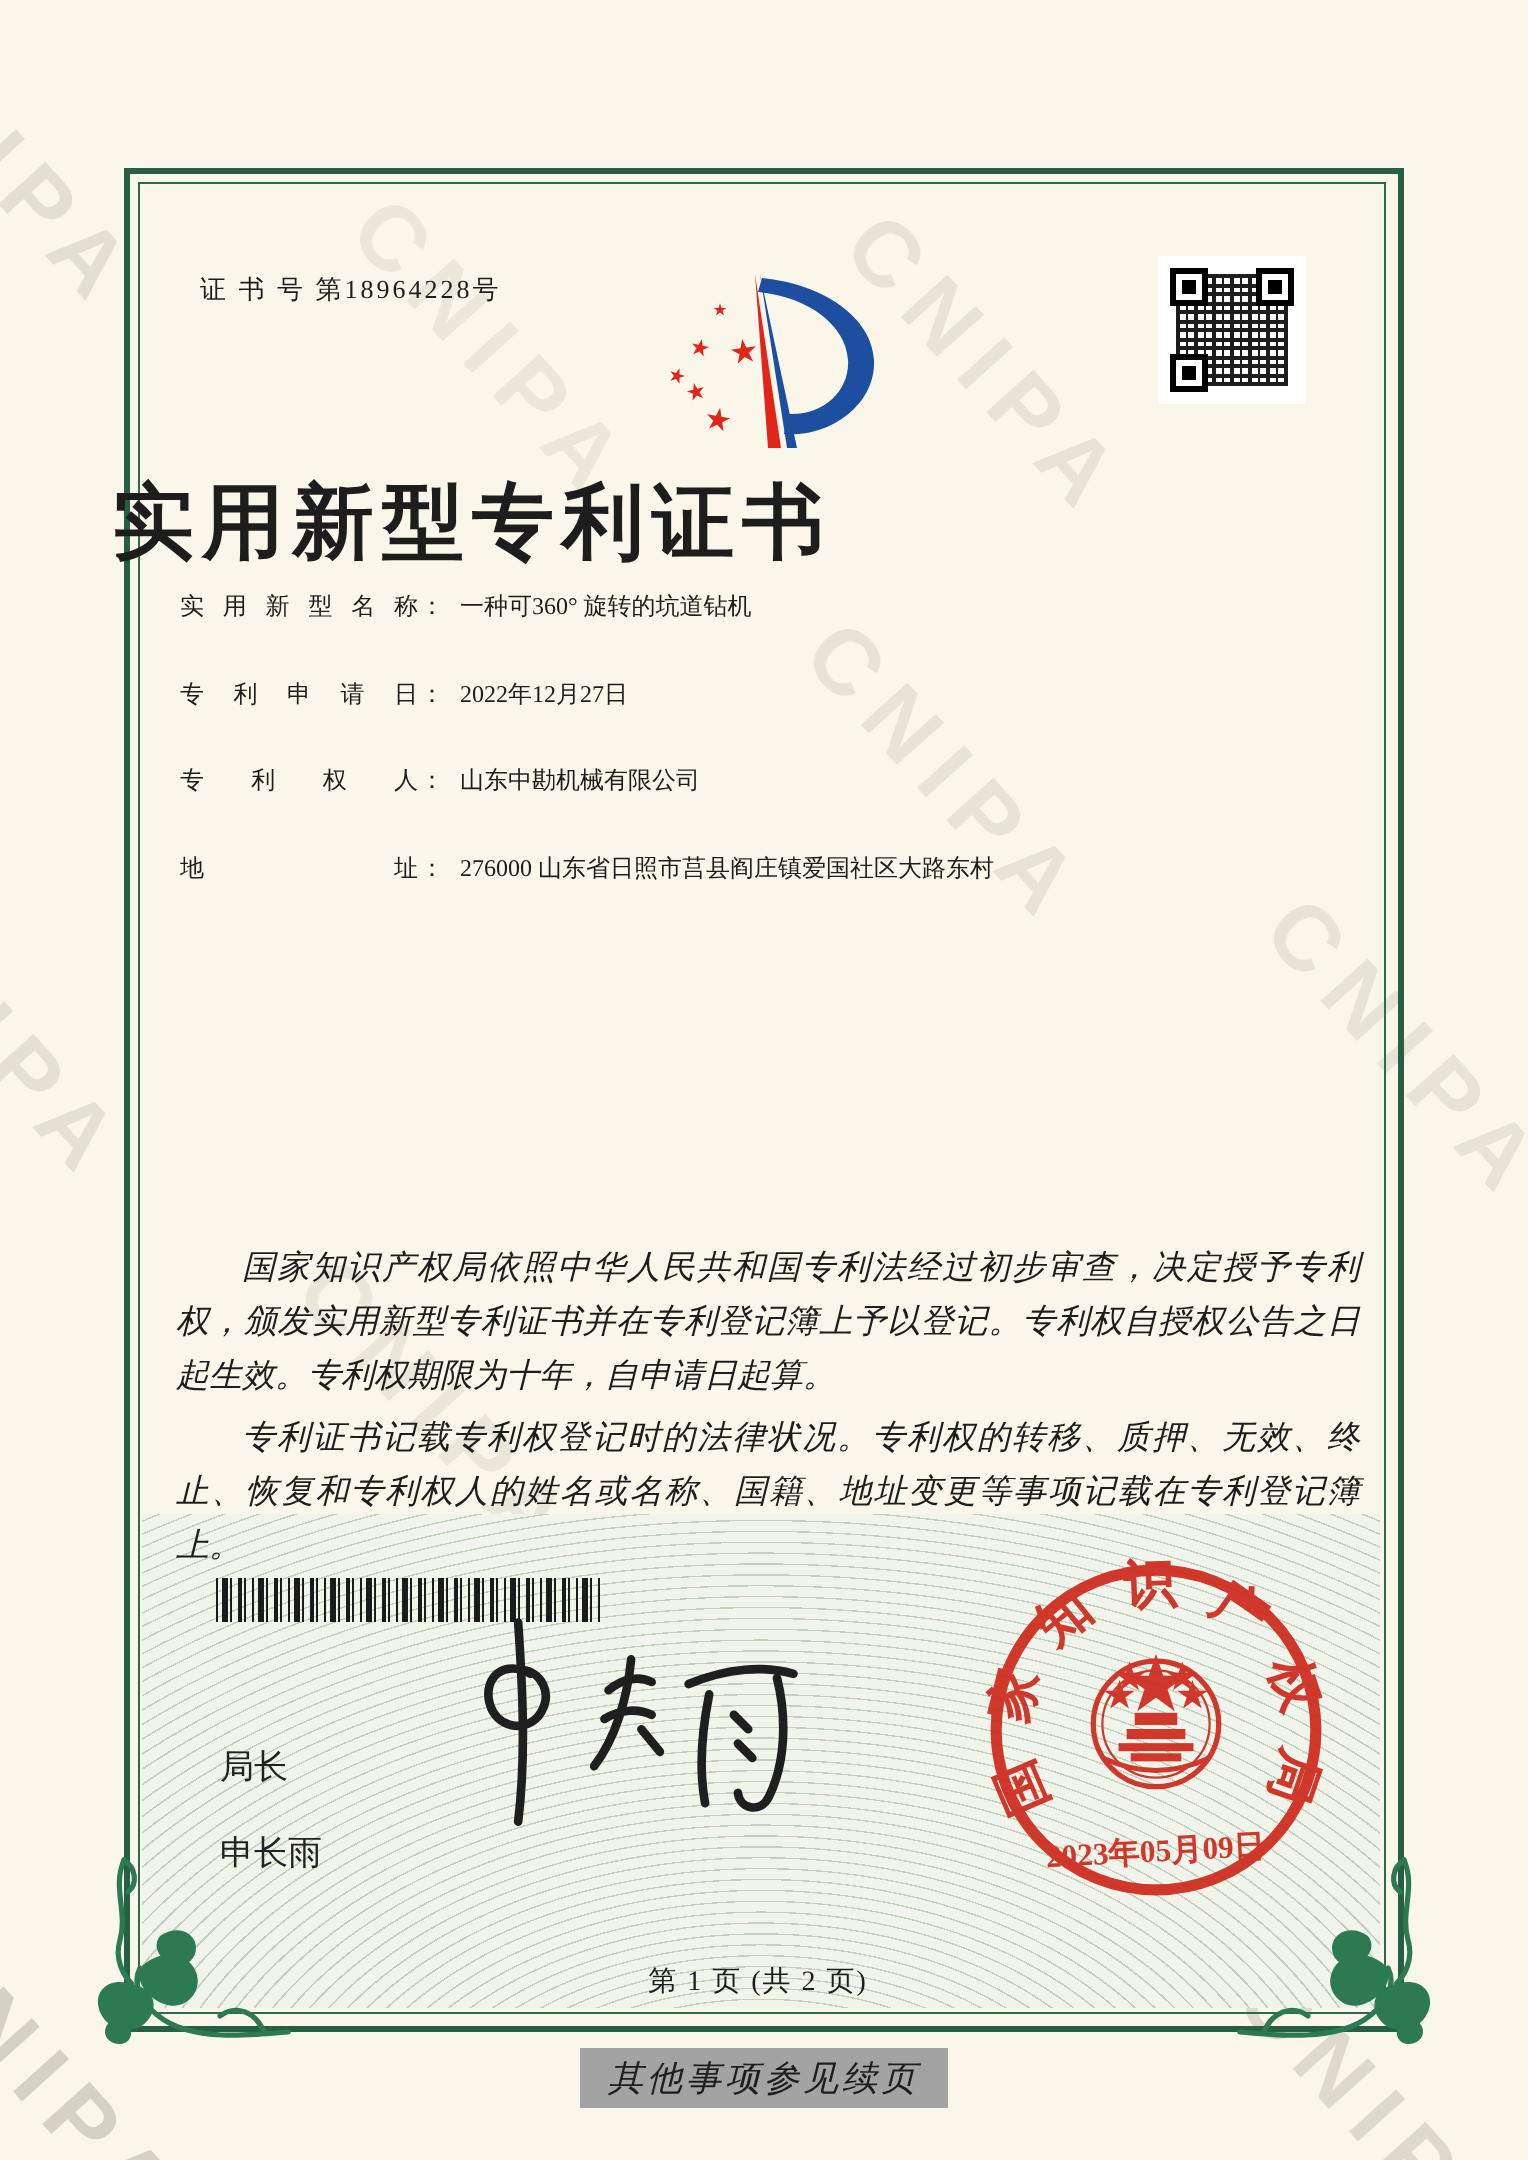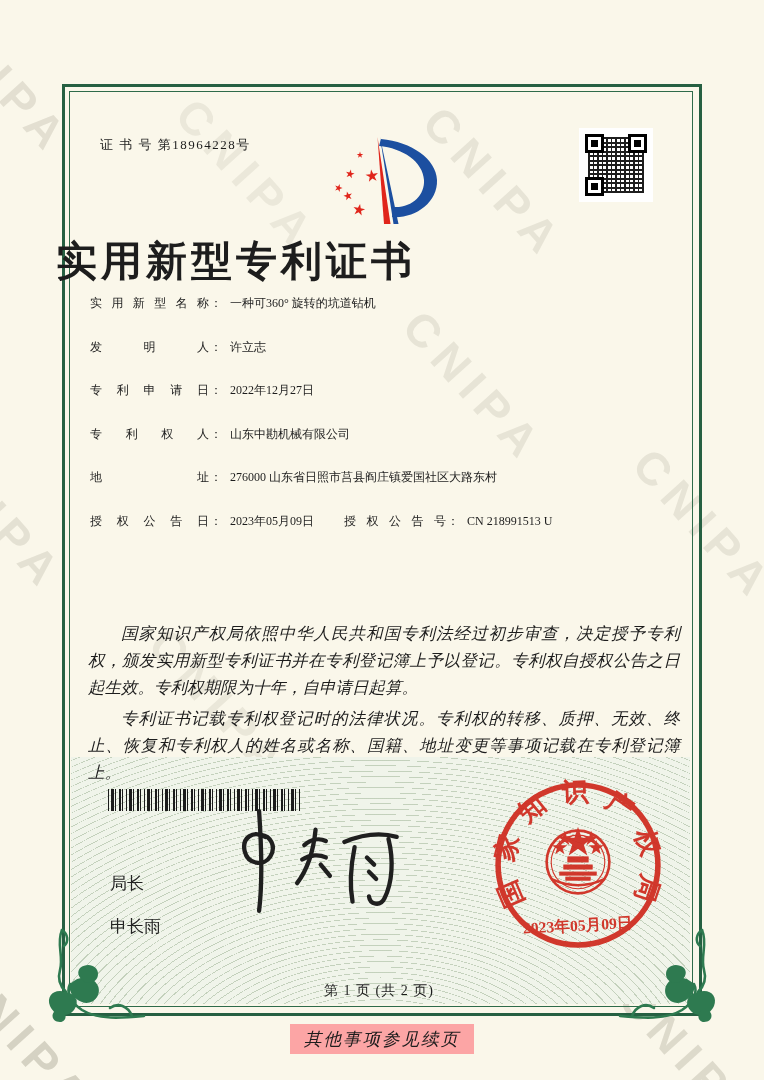--- a/index.html
+++ b/index.html
@@ -67,21 +67,21 @@
   .signer div{margin-bottom:17px;margin-top:20px;}
   .signature{position:absolute;left:218px;top:806px;width:190px;height:108px;}
   .seal{position:absolute;left:491px;top:777px;width:174px;height:176px;opacity:.93;}
   .flourish{position:absolute;width:112px;height:102px;}
   .fl-bl{left:36px;top:922px;}
   .fl-br{left:616px;top:922px;transform:scaleX(-1);}
   .page-footer{position:absolute;left:62px;top:982px;width:634px;text-align:center;
     font-size:14px;letter-spacing:1px;}
   .cont-note{position:absolute;left:62px;top:1024px;width:640px;text-align:center;
     font-size:17.5px;font-style:italic;letter-spacing:2px;}
-  .cont-note span{background:#fca5a5;padding:3px 14px;display:inline-block;}
+  .cont-note span{background:#a3a3a3;padding:3px 14px;display:inline-block;}
 </style>
 </head>
 <body>
 
 <div class="page">
 
   <div class="wm" style="left:-42px;top:-8px;opacity:.16">CNIPA</div>
   <div class="wm" style="left:205px;top:88px;opacity:.10">CNIPA</div>
   <div class="wm" style="left:452px;top:96px;opacity:.13">CNIPA</div>
   <div class="wm" style="left:432px;top:300px;opacity:.13">CNIPA</div>
@@ -120,33 +120,27 @@
     <div class="finder f-bl"></div>
   </div>
 
   <div class="title">实用新型专利证书</div>
 
   <div class="fields">
     <div class="field-row">
       <span class="lbl">实用新型名称</span><span class="colon">：</span><span>一种可360° 旋转的坑道钻机</span>
     </div>
     <div class="field-row">
-      <span class="lbl">发明人</span><span class="colon">：</span><span>许立志</span>
-    </div>
-    <div class="field-row">
       <span class="lbl">专利申请日</span><span class="colon">：</span><span>2022年12月27日</span>
     </div>
     <div class="field-row">
       <span class="lbl">专利权人</span><span class="colon">：</span><span>山东中勘机械有限公司</span>
     </div>
     <div class="field-row">
       <span class="lbl">地址</span><span class="colon">：</span><span>276000 山东省日照市莒县阎庄镇爱国社区大路东村</span>
-    </div>
-    <div class="field-row">
-      <span><span class="lbl">授权公告日</span><span class="colon">：</span><span>2023年05月09日</span></span><span class="grant-group2"><span class="lbl">授权公告号</span><span class="colon">：</span><span>CN 218991513 U</span></span>
     </div>
   </div>
 
   <div class="paras">
     <p>国家知识产权局依照中华人民共和国专利法经过初步审查，决定授予专利权，颁发实用新型专利证书并在专利登记簿上予以登记。专利权自授权公告之日起生效。专利权期限为十年，自申请日起算。</p>
     <p>专利证书记载专利权登记时的法律状况。专利权的转移、质押、无效、终止、恢复和专利权人的姓名或名称、国籍、地址变更等事项记载在专利登记簿上。</p>
   </div>
 
   <div class="barcode"></div>
 

